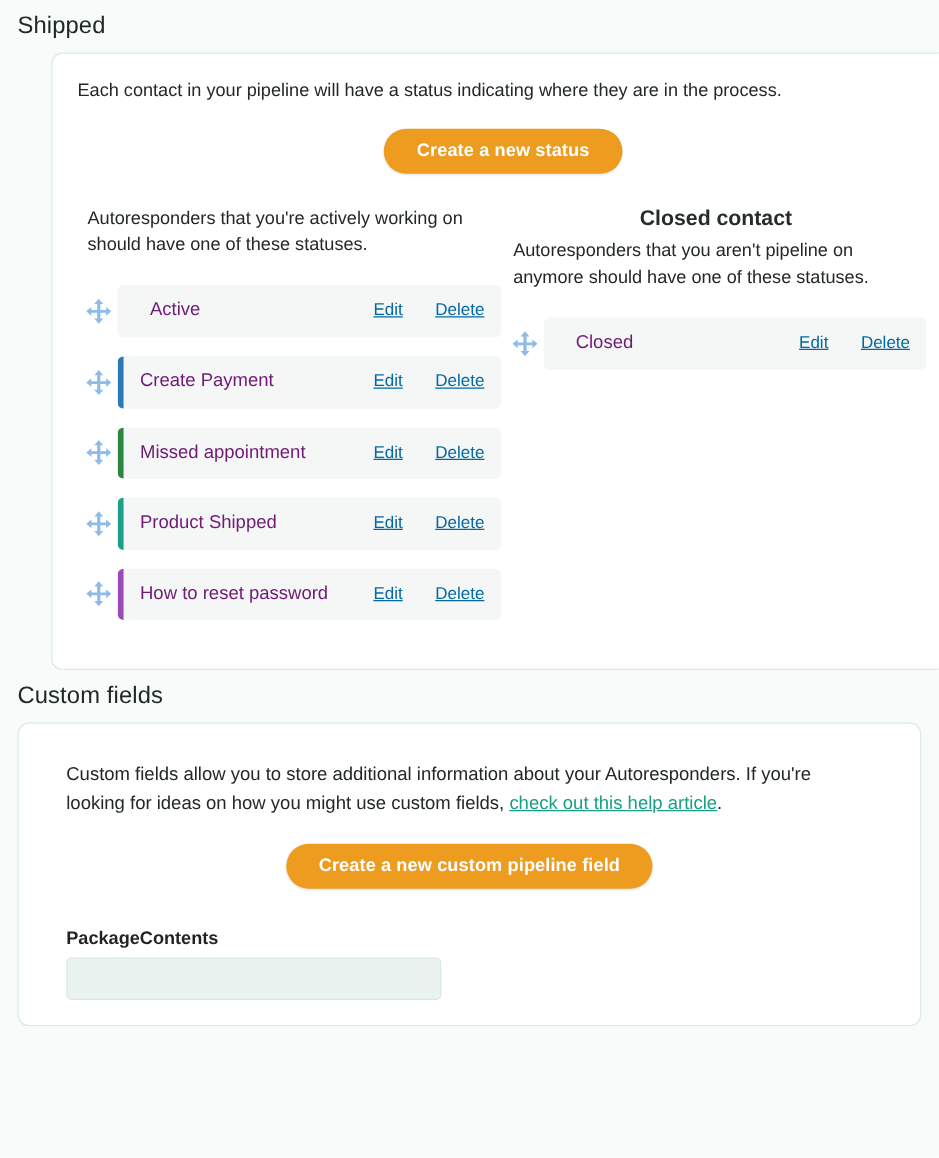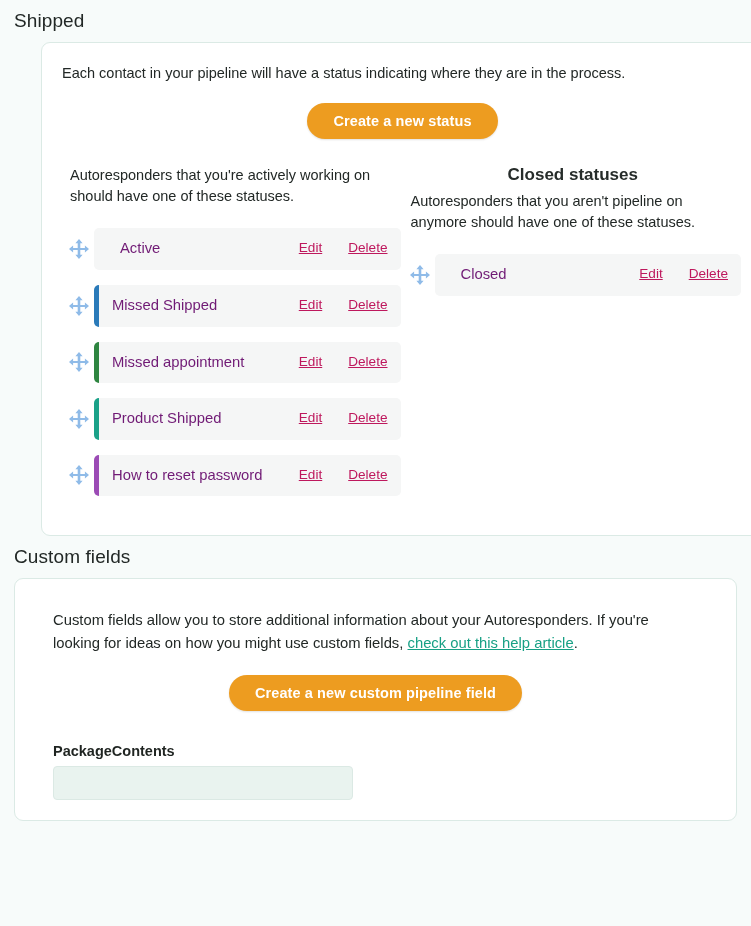--- a/index.html
+++ b/index.html
@@ -141,21 +141,21 @@
   }
 
   .chip-actions {
     display: flex;
     align-items: flex-start;
     white-space: nowrap;
     padding-top: 1px;
   }
 
   .chip-link {
-    color: #be185d;
+    color: #0369a1;
     font-size: 13.6px;
     text-decoration: underline;
     cursor: pointer;
     margin-left: 26px;
   }
   .chip-link:first-child { margin-left: 0; }
 
   
   .custom-card {
     padding: 30px 38px 20px 38px;
@@ -236,21 +236,21 @@
             </div>
             <div class="status-row">
               <div class="drag-handle">
                 <svg width="22" height="22" viewBox="0 0 22 22" aria-hidden="true">
                   <g fill="#8fbbe8">
                     <path d="M11 1 L14.6 5.2 L12.3 5.2 L12.3 9.9 L16.9 9.9 L16.9 7.5 L21 11 L16.9 14.5 L16.9 12.1 L12.3 12.1 L12.3 16.8 L14.6 16.8 L11 21 L7.4 16.8 L9.7 16.8 L9.7 12.1 L5.1 12.1 L5.1 14.5 L1 11 L5.1 7.5 L5.1 9.9 L9.7 9.9 L9.7 5.2 L7.4 5.2 Z"></path>
                   </g>
                 </svg>
               </div>
               <div class="status-chip" style="border-left-color: rgb(42, 122, 185);">
-                <div class="status-name">Missed Shipped</div>
+                <div class="status-name">Create Payment</div>
                 <div class="chip-actions">
                   <a class="chip-link">Edit</a>
                   <a class="chip-link">Delete</a>
                 </div>
               </div>
             </div>
             <div class="status-row">
               <div class="drag-handle">
                 <svg width="22" height="22" viewBox="0 0 22 22" aria-hidden="true">
                   <g fill="#8fbbe8">
@@ -295,21 +295,21 @@
                 <div class="chip-actions">
                   <a class="chip-link">Edit</a>
                   <a class="chip-link">Delete</a>
                 </div>
               </div>
             </div>
           </div>
       </div>
 
       <div class="col">
-        <h3 class="col-head">Closed statuses</h3>
+        <h3 class="col-head">Closed contact</h3>
         <p class="col-desc">Autoresponders that you aren't pipeline on anymore should have one of these statuses.</p>
         <div class="status-list" id="closed-list">
             <div class="status-row">
               <div class="drag-handle">
                 <svg width="22" height="22" viewBox="0 0 22 22" aria-hidden="true">
                   <g fill="#8fbbe8">
                     <path d="M11 1 L14.6 5.2 L12.3 5.2 L12.3 9.9 L16.9 9.9 L16.9 7.5 L21 11 L16.9 14.5 L16.9 12.1 L12.3 12.1 L12.3 16.8 L14.6 16.8 L11 21 L7.4 16.8 L9.7 16.8 L9.7 12.1 L5.1 12.1 L5.1 14.5 L1 11 L5.1 7.5 L5.1 9.9 L9.7 9.9 L9.7 5.2 L7.4 5.2 Z"></path>
                   </g>
                 </svg>
               </div>

